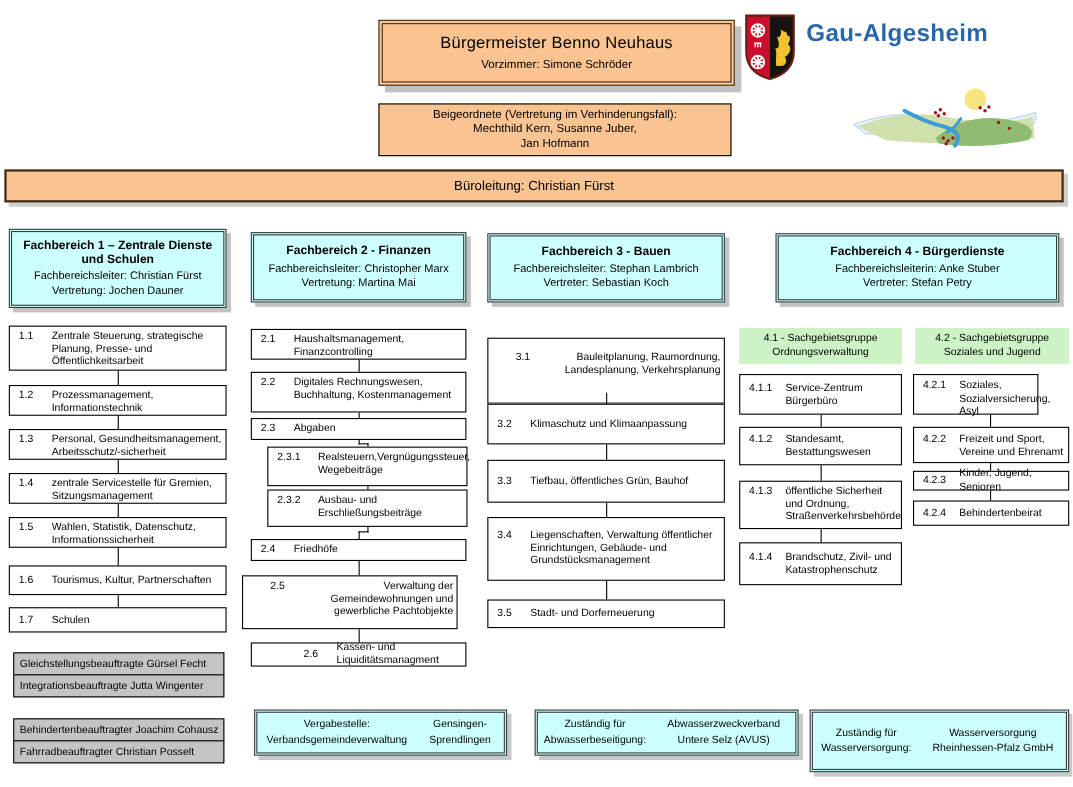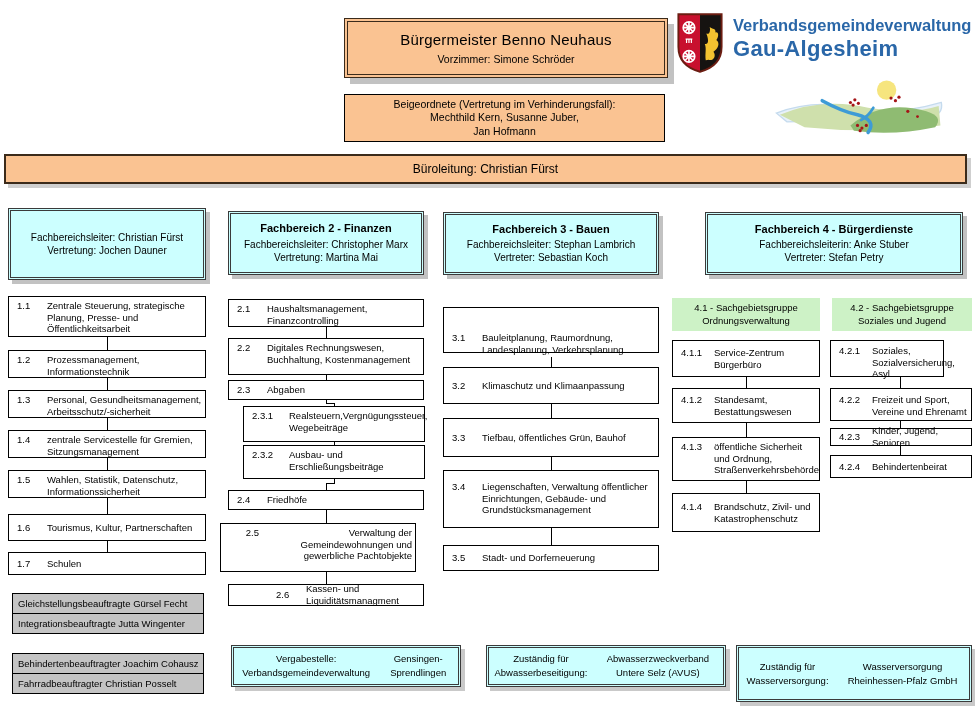--- a/index.html
+++ b/index.html
@@ -76,21 +76,20 @@
           <circle cx="27" cy="92" r="12"></circle>
           <path d="M27,80 V104 M15,92 H39 M18.5,83.5 L35.5,100.5 M35.5,83.5 L18.5,100.5"></path>
           <path d="M20,56 H34 M22,56 V64 M27,56 V64 M32,56 V64" stroke-width="2.5"></path>
         </g>
         <path fill="#F2C230" d="M62,100 C60,86 64,76 60,66 C70,68 67,52 63,44 C71,48 72,36 70,30 C76,36 84,33 82,42 C90,40 89,52 84,58 C93,64 87,78 78,82 C85,92 77,102 68,99 Z"></path>
       </g>
       <path d="M5,4 H95 V72 Q95,112 50,124 Q5,112 5,72 Z" fill="none" stroke="#6b1d12" stroke-width="4"></path>
     </svg>
   </div>
   <div class="abs" style="left:733px;top:16px;width:242px;">
-    <div class="brand1">Verbandsgemeindeverwaltung</div>
     <div class="brand2">Gau-Algesheim</div>
   </div>
   <div class="abs" style="left:765px;top:76px;width:185px;height:60px;">
     <svg width="185" height="60" viewBox="0 0 200 68">
       <circle cx="133" cy="16" r="11" fill="#F6E57E"></circle>
       <path d="M8,42 Q50,26 95,36 T195,30 Q198,44 180,48 L20,52 Z" fill="#E8F1FA" stroke="#C5DBEE" stroke-width="1.5"></path>
       <path d="M12,44 Q60,24 112,36 Q160,44 192,34 L194,56 Q120,66 40,58 Z" fill="#CFE0AC"></path>
       <path d="M92,56 Q128,26 178,40 Q198,46 188,58 Q140,68 96,62 Z" fill="#8FBB72"></path>
       <path d="M60,28 Q82,40 100,44 Q122,50 112,64" stroke="#3D9BD6" stroke-width="4" fill="none" stroke-linecap="round"></path>
       <path d="M118,36 Q112,46 104,50" stroke="#3D9BD6" stroke-width="3" fill="none" stroke-linecap="round"></path>
@@ -106,20 +105,21 @@
           <circle cx="105" cy="59" r="1.8"></circle>
           <circle cx="110" cy="56" r="1.8"></circle>
           <circle cx="103" cy="62" r="1.8"></circle>
         <circle cx="157" cy="40" r="1.8"></circle>
           <circle cx="168" cy="46" r="1.6"></circle>
       </g>
     </svg>
   </div>
 
   <div class="abs cy" style="left:8px;top:208px;width:198px;height:72px;">
+    <div class="t">Fachbereich 1 – Zentrale Dienste und Schulen</div>
     <div>Fachbereichsleiter: Christian Fürst</div>
     <div>Vertretung: Jochen Dauner</div>
   </div>
   <div class="abs cy" style="left:228px;top:211px;width:196px;height:64px;">
     <div class="t">Fachbereich 2 - Finanzen</div>
     <div>Fachbereichsleiter: Christopher Marx</div>
     <div>Vertretung: Martina Mai</div>
   </div>
   <div class="abs cy" style="left:443px;top:212px;width:216px;height:63px;">
     <div class="t">Fachbereich 3 - Bauen</div>
@@ -200,21 +200,21 @@
   </div>
   <div class="abs item" style="left:220px;top:523px;width:196px;height:49px;text-align:right;">
     <span class="num">2.5</span>
       <span class="tx">Verwaltung der Gemeindewohnungen und gewerbliche Pachtobjekte</span>
   </div>
   <div class="abs item vc" style="left:228px;top:584px;width:196px;height:22px;padding-left:47px;">
     <span class="num">2.6</span>
       <span class="tx">Kassen- und Liquiditätsmanagment</span>
   </div>
 
-  <div class="abs item" style="left:443px;top:307px;width:216px;height:46px;padding-top:24px;">
+  <div class="abs item" style="left:443px;top:307px;width:216px;height:60px;padding-top:11px;text-align:right;">
     <span class="num">3.1</span>
       <span class="tx">Bauleitplanung, Raumordnung, Landesplanung, Verkehrsplanung</span>
   </div>
   <div class="abs item vc" style="left:443px;top:367px;width:216px;height:37px;">
     <span class="num">3.2</span>
       <span class="tx">Klimaschutz und Klimaanpassung</span>
   </div>
   <div class="abs item vc" style="left:443px;top:418px;width:216px;height:39px;">
     <span class="num">3.3</span>
       <span class="tx">Tiefbau, öffentliches Grün, Bauhof</span>

